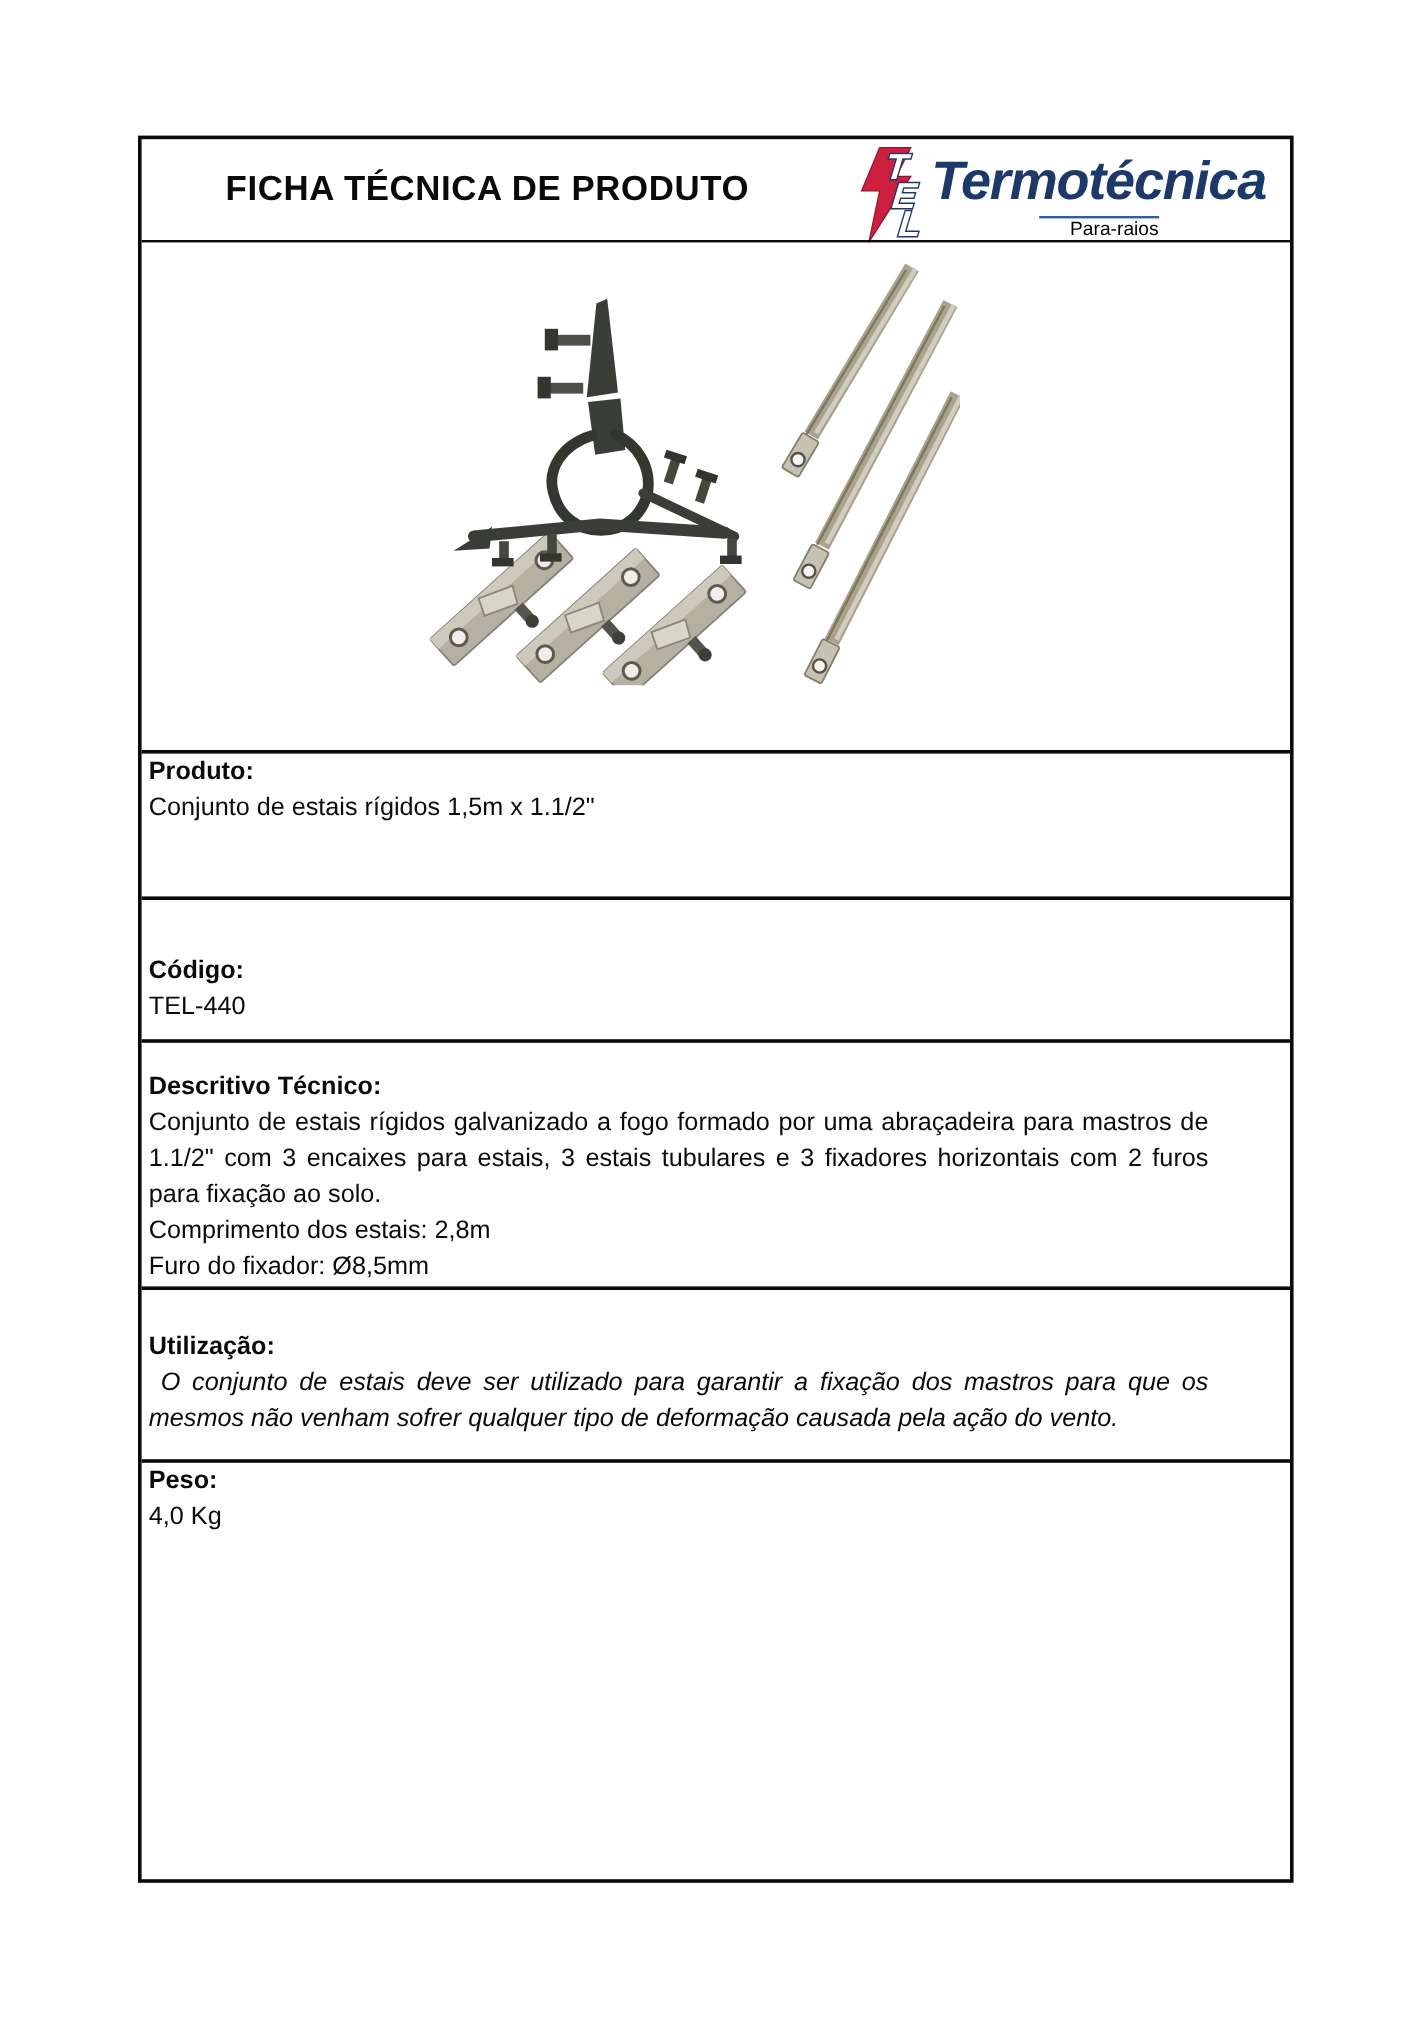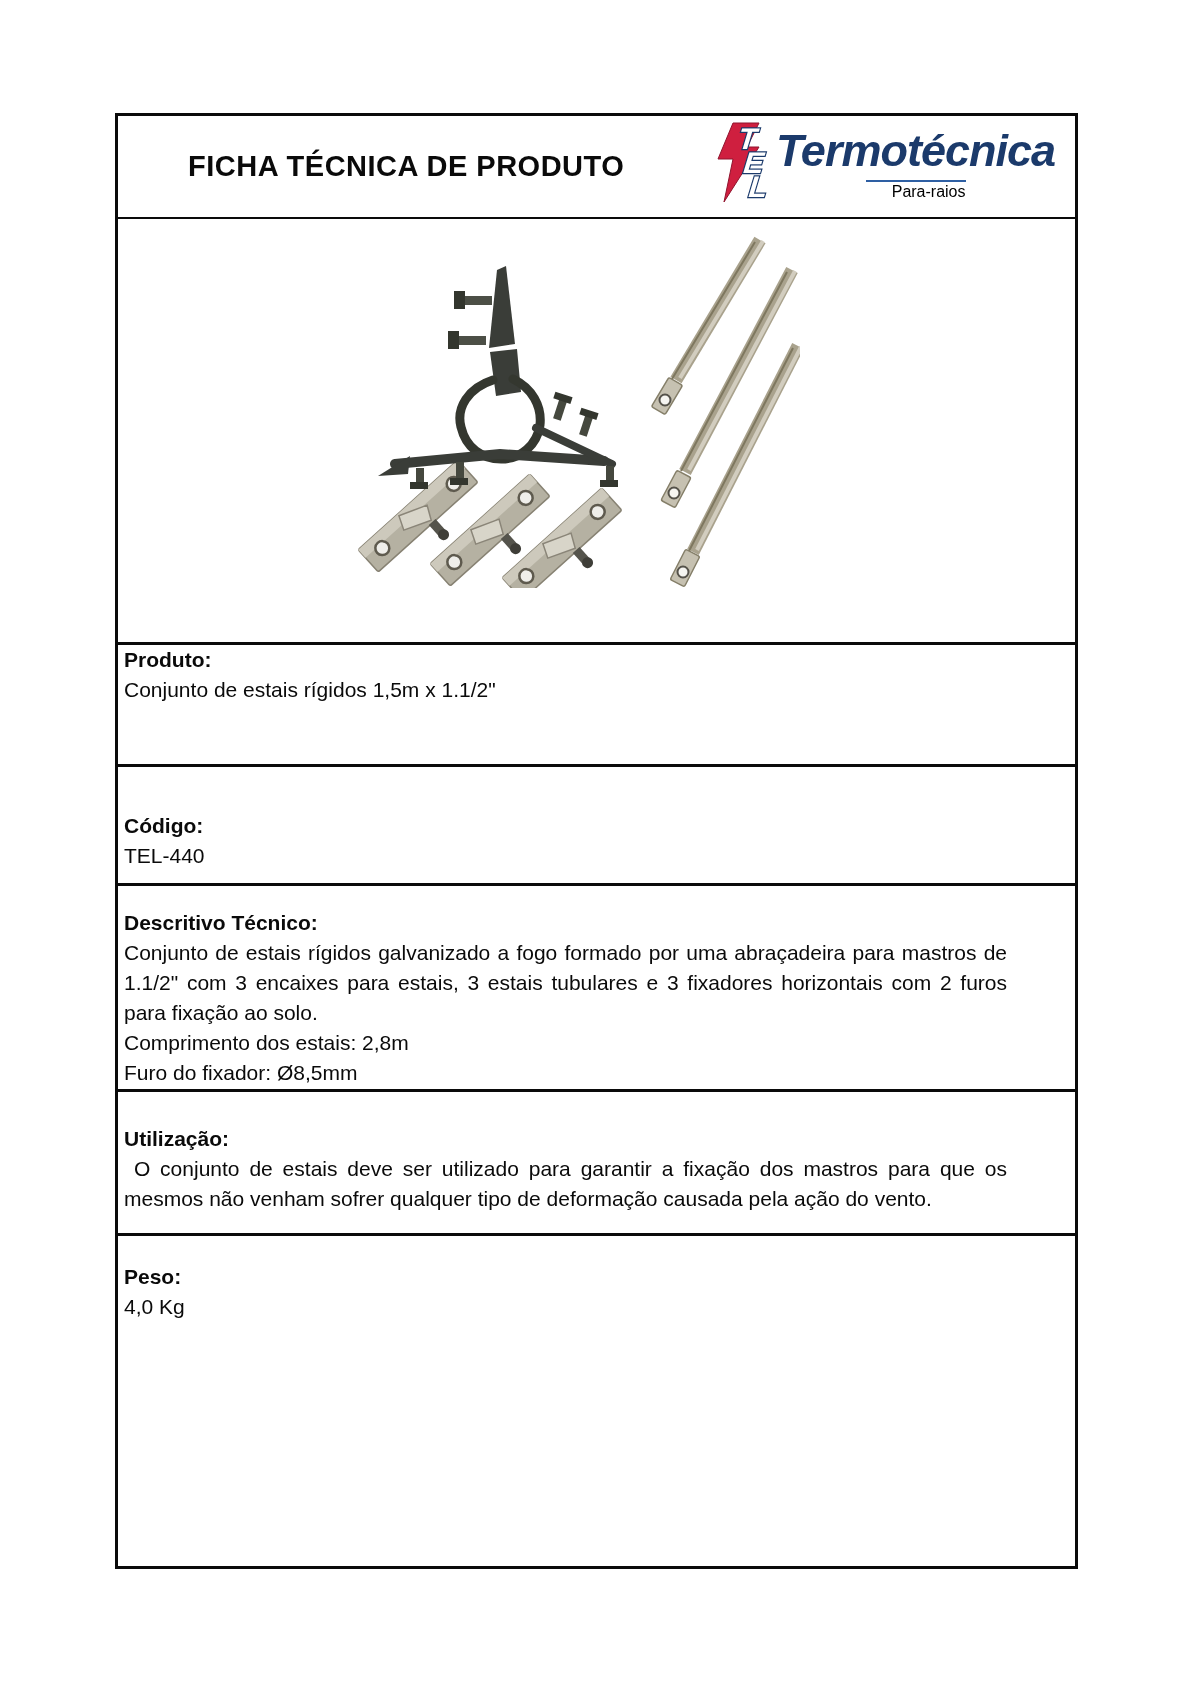--- a/index.html
+++ b/index.html
@@ -6,45 +6,45 @@
   .page{position:relative;width:1190px;height:1684px;background:#ffffff;overflow:hidden;
         font-family:"Liberation Sans",sans-serif;color:#0a0a0a;}
   .sheet{position:absolute;left:115px;top:113px;width:963px;height:1456px;
          border:3px solid #0a0a0a;box-sizing:border-box;background:#fff;
          display:flex;flex-direction:column;}
   .sec{box-sizing:border-box;flex:0 0 auto;position:relative;}
   .divider-top{border-top:3px solid #0a0a0a;}
   .divider-top-thin{border-top:2px solid #0a0a0a;}
 
   
-  .sec.header{height:101px;display:flex;align-items:center;}
+  .sec.header{height:84px;display:flex;align-items:center;}
   .title{font-size:29px;font-weight:bold;letter-spacing:0.5px;padding-left:70px;white-space:nowrap;}
   .logo{position:absolute;right:20px;top:6px;display:flex;align-items:flex-start;}
   .logo svg{display:block;}
   .logo-right{margin-left:2px;display:flex;flex-direction:column;align-items:center;}
   .brand{font-size:45px;font-weight:bold;font-style:italic;color:#1b3a6b;
          letter-spacing:-1px;line-height:58px;white-space:nowrap;}
   .tagline{display:inline-block;border-top:2px solid #2e5fa3;padding-top:1px;
            font-size:16px;color:#000000;min-width:100px;text-align:right;line-height:18px;}
 
   
   .sec.photo-sec{height:425px;}
   .photo{position:absolute;left:222px;top:9px;}
 
   
   .txt{padding-left:6px;padding-right:68px;}
   .label{font-weight:bold;font-size:21px;line-height:30px;}
   .line{font-size:21px;line-height:30px;}
   .just{text-align:justify;margin:0;}
-  .prewrap{white-space:pre-wrap;}
+  .prewrap{white-space:pre-wrap;font-style:italic;}
   .sec.produto{height:122px;}
   .sec.codigo{height:119px;padding-top:44px;}
   .sec.descritivo{height:206px;padding-top:22px;}
   .sec.utilizacao{height:144px;padding-top:32px;}
-  .sec.peso{height:111px;padding-top:26px;}
+  .sec.peso{height:111px;}
   .sec.norma{flex:1 1 auto;padding-top:34px;}
 </style>
 </head>
 <body>
 
 <div class="page">
   <div class="sheet">
 
     <div class="sec header">
       <div class="title">FICHA TÉCNICA DE PRODUTO</div>

